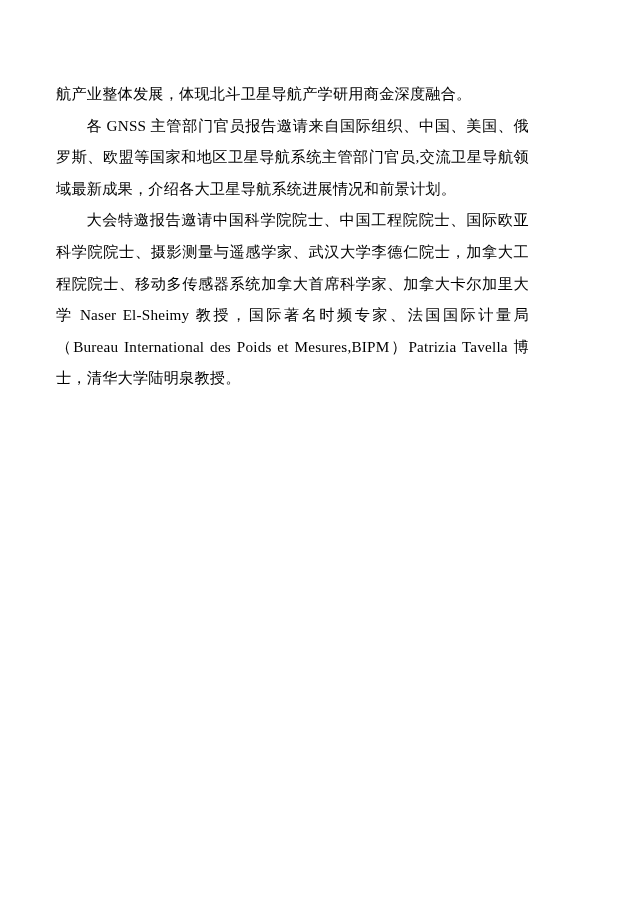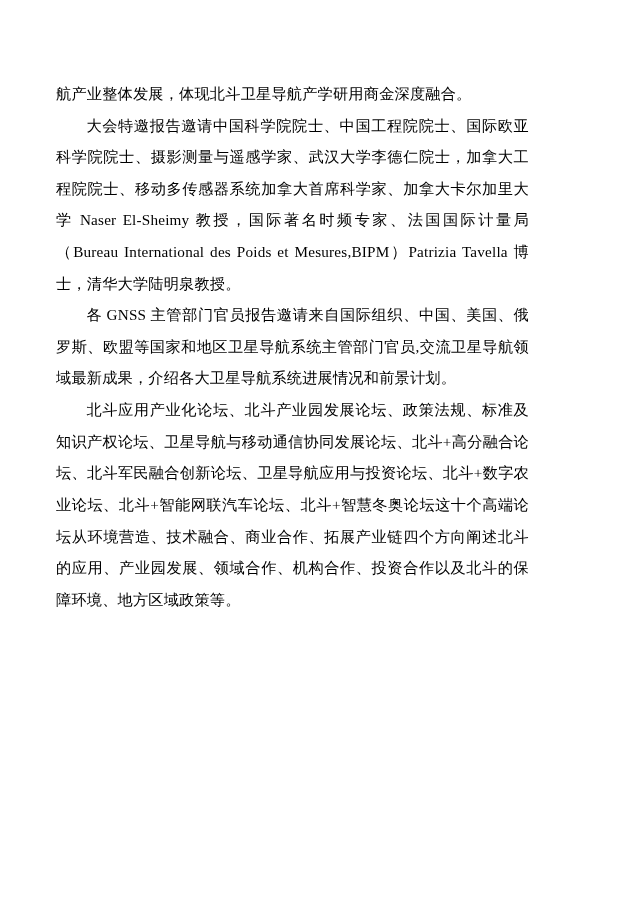--- a/index.html
+++ b/index.html
@@ -38,17 +38,16 @@
   .para.no-indent {
     text-indent: 0;
   }
 </style>
 </head>
 <body>
 
 <div class="page">
   <div class="doc-body">
     <p class="para no-indent">航产业整体发展，体现北斗卫星导航产学研用商金深度融合。</p>
+    <p class="para">各 GNSS 主管部门官员报告邀请来自国际组织、中国、美国、俄罗斯、欧盟等国家和地区卫星导航系统主管部门官员,交流卫星导航领域最新成果，介绍各大卫星导航系统进展情况和前景计划。</p>
     <p class="para">大会特邀报告邀请中国科学院院士、中国工程院院士、国际欧亚科学院院士、摄影测量与遥感学家、武汉大学李德仁院士，加拿大工程院院士、移动多传感器系统加拿大首席科学家、加拿大卡尔加里大学 Naser El-Sheimy 教授，国际著名时频专家、法国国际计量局（Bureau International des Poids et Mesures,BIPM）Patrizia Tavella 博士，清华大学陆明泉教授。</p>
-    <p class="para">各 GNSS 主管部门官员报告邀请来自国际组织、中国、美国、俄罗斯、欧盟等国家和地区卫星导航系统主管部门官员,交流卫星导航领域最新成果，介绍各大卫星导航系统进展情况和前景计划。</p>
-    <p class="para">北斗应用产业化论坛、北斗产业园发展论坛、政策法规、标准及知识产权论坛、卫星导航与移动通信协同发展论坛、北斗+高分融合论坛、北斗军民融合创新论坛、卫星导航应用与投资论坛、北斗+数字农业论坛、北斗+智能网联汽车论坛、北斗+智慧冬奥论坛这十个高端论坛从环境营造、技术融合、商业合作、拓展产业链四个方向阐述北斗的应用、产业园发展、领域合作、机构合作、投资合作以及北斗的保障环境、地方区域政策等。</p>
   </div>
 </div>
 
 </body></html>

